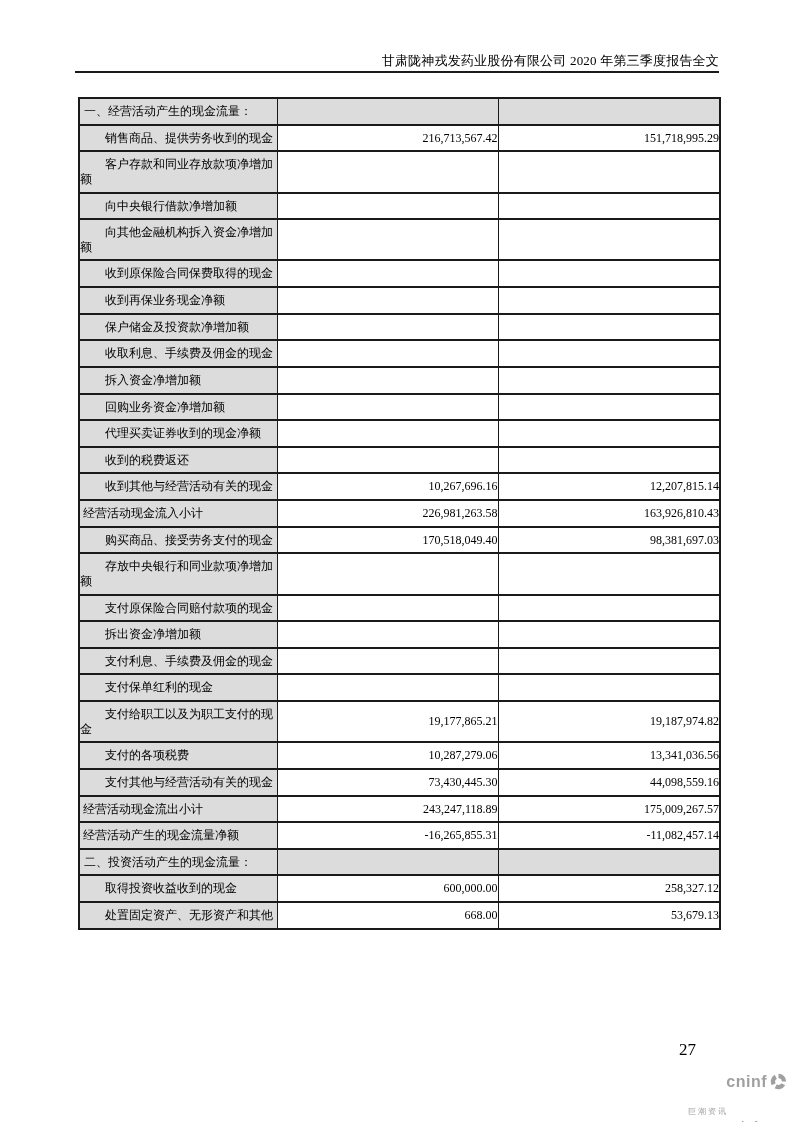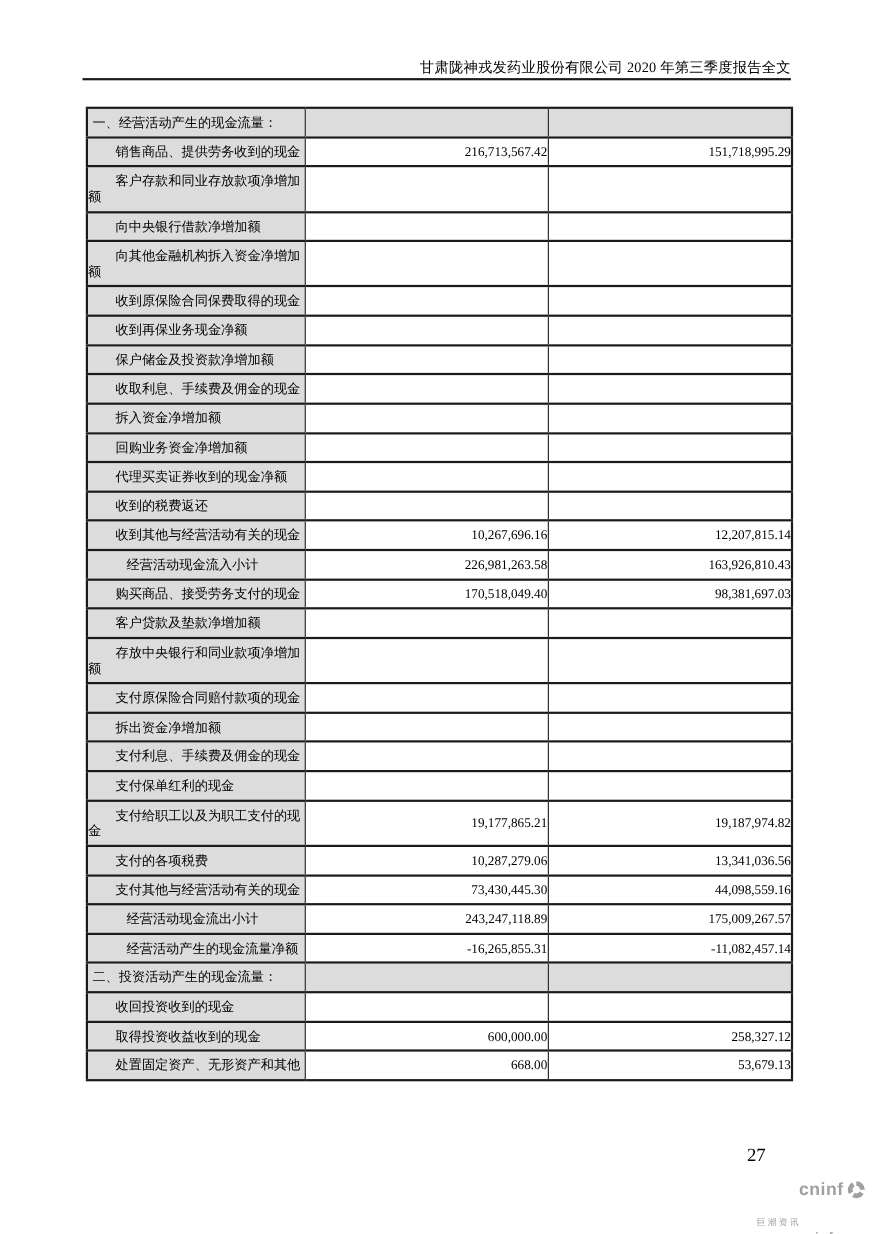--- a/index.html
+++ b/index.html
@@ -40,21 +40,21 @@
     padding:5px 0;
     line-height:1.22;
     vertical-align:middle;
     overflow:hidden;
   }
   td.label-cell{
     text-align:left;
     word-break:break-all;
   }
   .row-item td.label-cell{ text-indent:25px; background:var(--cell-shading); }
-  .row-subtotal td.label-cell{ text-indent:3px; background:var(--cell-shading);padding-left:32px; }
+  .row-subtotal td.label-cell{ text-indent:3px; background:var(--cell-shading); }
   .row-section td{ background:var(--cell-shading); }
   .row-section td.label-cell{ text-indent:4px; }
   td.value-cell{
     text-align:right;
     padding-right:3px;
     background:#ffffff;
     white-space:nowrap;
   }
   .row-section td.value-cell{ background:var(--cell-shading); }
   .page-number{
@@ -171,25 +171,20 @@
           <td class="label-cell">经营活动现金流入小计</td>
           <td class="value-cell">226,981,263.58</td>
           <td class="value-cell">163,926,810.43</td>
         </tr>
         <tr class="row-item">
           <td class="label-cell">购买商品、接受劳务支付的现金</td>
           <td class="value-cell">170,518,049.40</td>
           <td class="value-cell">98,381,697.03</td>
         </tr>
         <tr class="row-item">
-          <td class="label-cell">客户贷款及垫款净增加额</td>
-          <td class="value-cell"></td>
-          <td class="value-cell"></td>
-        </tr>
-        <tr class="row-item">
           <td class="label-cell">存放中央银行和同业款项净增加额</td>
           <td class="value-cell"></td>
           <td class="value-cell"></td>
         </tr>
         <tr class="row-item">
           <td class="label-cell">支付原保险合同赔付款项的现金</td>
           <td class="value-cell"></td>
           <td class="value-cell"></td>
         </tr>
         <tr class="row-item">
@@ -227,25 +222,20 @@
           <td class="value-cell">243,247,118.89</td>
           <td class="value-cell">175,009,267.57</td>
         </tr>
         <tr class="row-subtotal">
           <td class="label-cell">经营活动产生的现金流量净额</td>
           <td class="value-cell">-16,265,855.31</td>
           <td class="value-cell">-11,082,457.14</td>
         </tr>
         <tr class="row-section">
           <td class="label-cell">二、投资活动产生的现金流量：</td>
-          <td class="value-cell"></td>
-          <td class="value-cell"></td>
-        </tr>
-        <tr class="row-item">
-          <td class="label-cell">收回投资收到的现金</td>
           <td class="value-cell"></td>
           <td class="value-cell"></td>
         </tr>
         <tr class="row-item">
           <td class="label-cell">取得投资收益收到的现金</td>
           <td class="value-cell">600,000.00</td>
           <td class="value-cell">258,327.12</td>
         </tr>
         <tr class="row-item">
           <td class="label-cell">处置固定资产、无形资产和其他</td>

